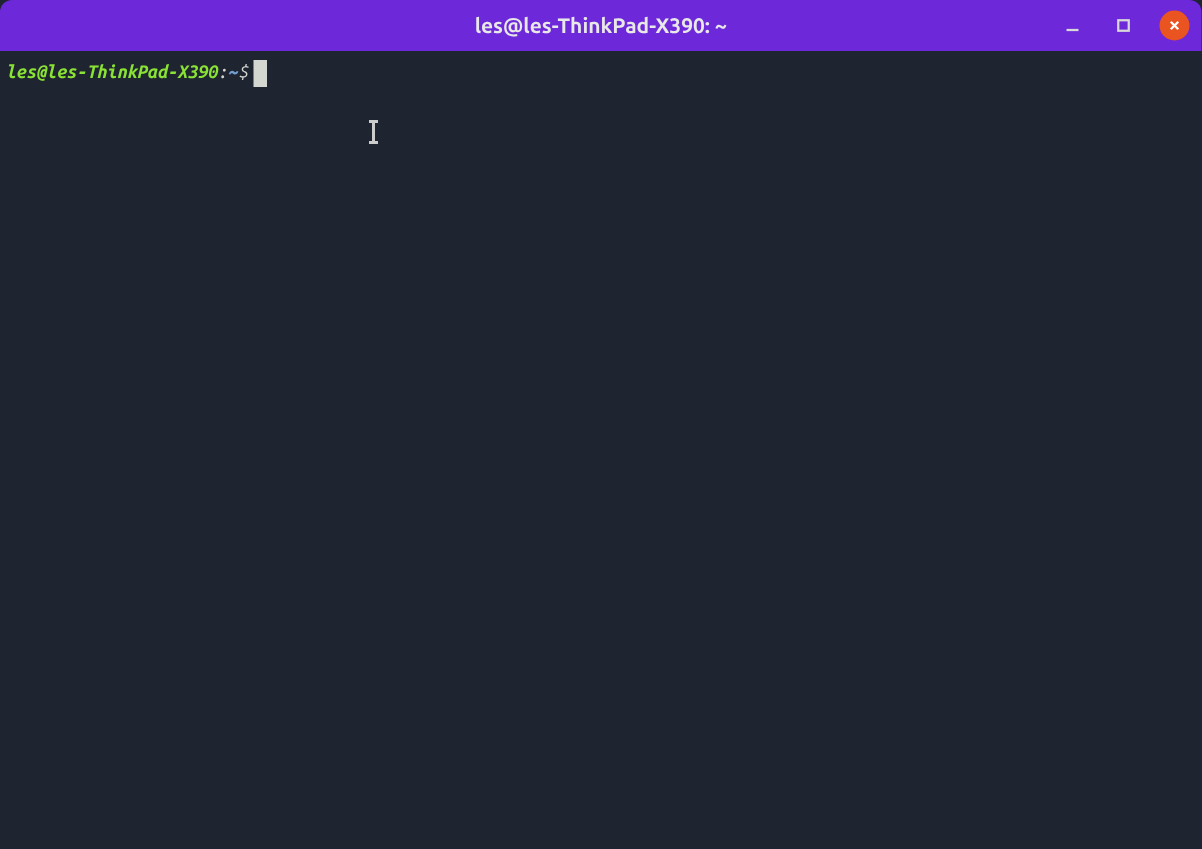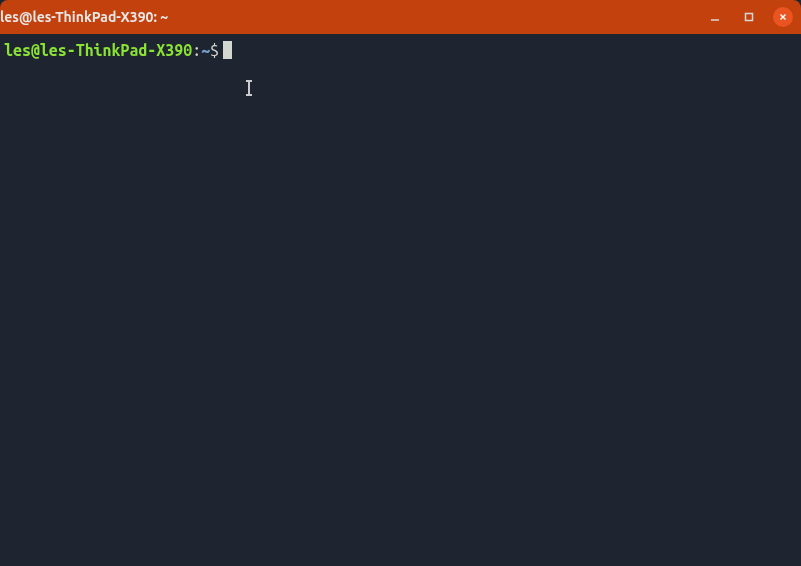--- a/index.html
+++ b/index.html
@@ -10,23 +10,24 @@
     body {
       width: 801px;
       height: 566px;
       background: #1e2430;
       font-family: "Ubuntu Mono", "DejaVu Sans Mono", monospace;
       overflow: hidden;
       position: relative;
     }
     .titlebar {
       height: 34px;
-      background: #c2410c;
+      background: #6d28d9;
       display: flex;
       align-items: center;
+      justify-content: center;
       position: relative;
       border-top-left-radius: 8px;
       border-top-right-radius: 8px;
     }
     .title {
       color: #e8e8e8;
       font-family: "Ubuntu", -apple-system, sans-serif;
       font-size: 14px;
       font-weight: 600;
     }
@@ -57,23 +58,24 @@
       border-radius: 50%;
     }
     .win-btn.close svg {
       stroke: #ffffff;
       fill: none;
     }
     .terminal-body {
       height: calc(100% - 34px);
       background: #1e2430;
       padding: 6px 4px;
-      font-size: 16px;
+      font-size: 12px;
       line-height: 1.3;
       position: relative;
+      font-style: italic;
     }
     .prompt-line {
       display: flex;
       align-items: center;
       white-space: pre;
     }
     .user-host {
       color: #8ae234;
       font-weight: bold;
     }

